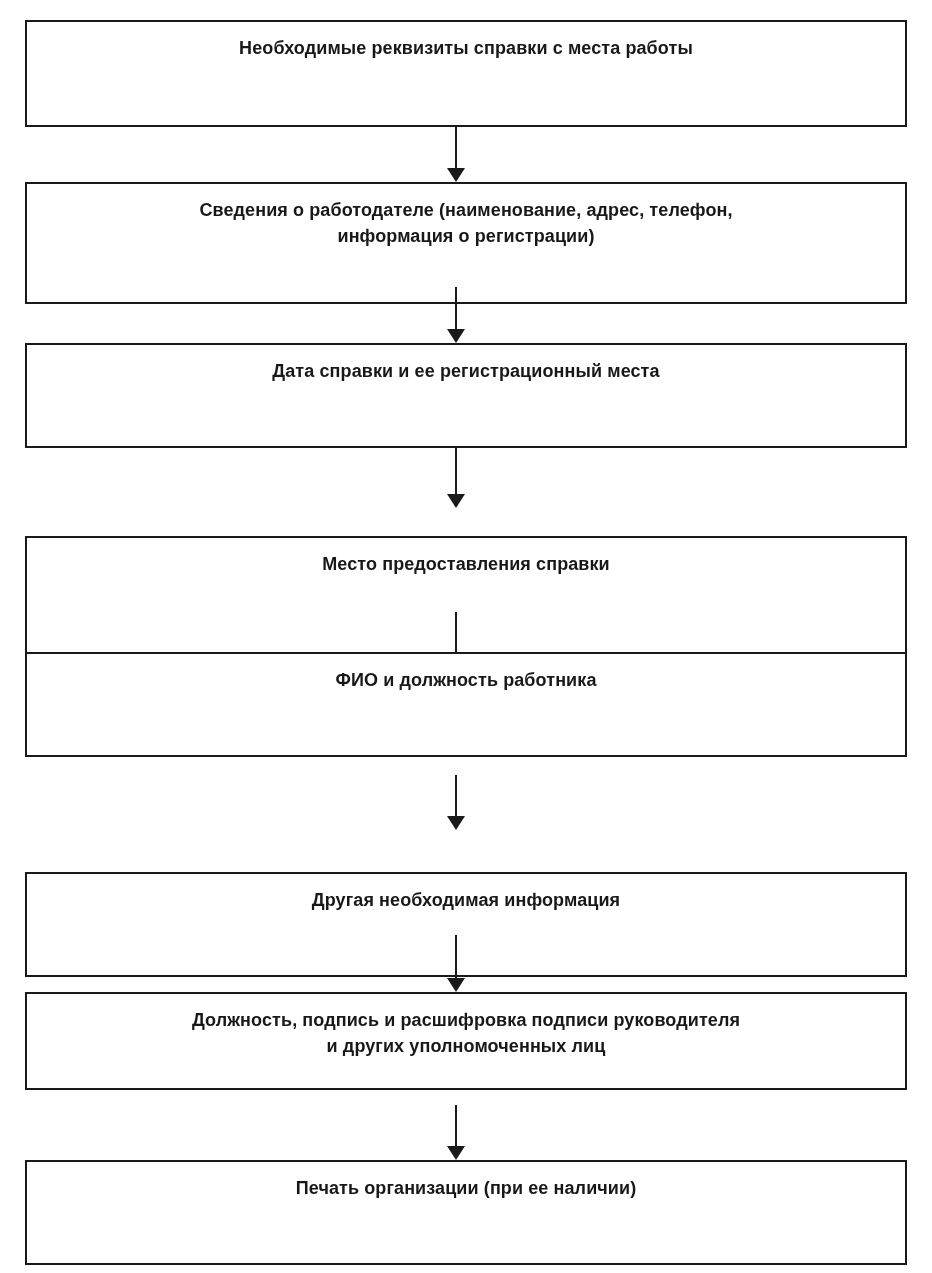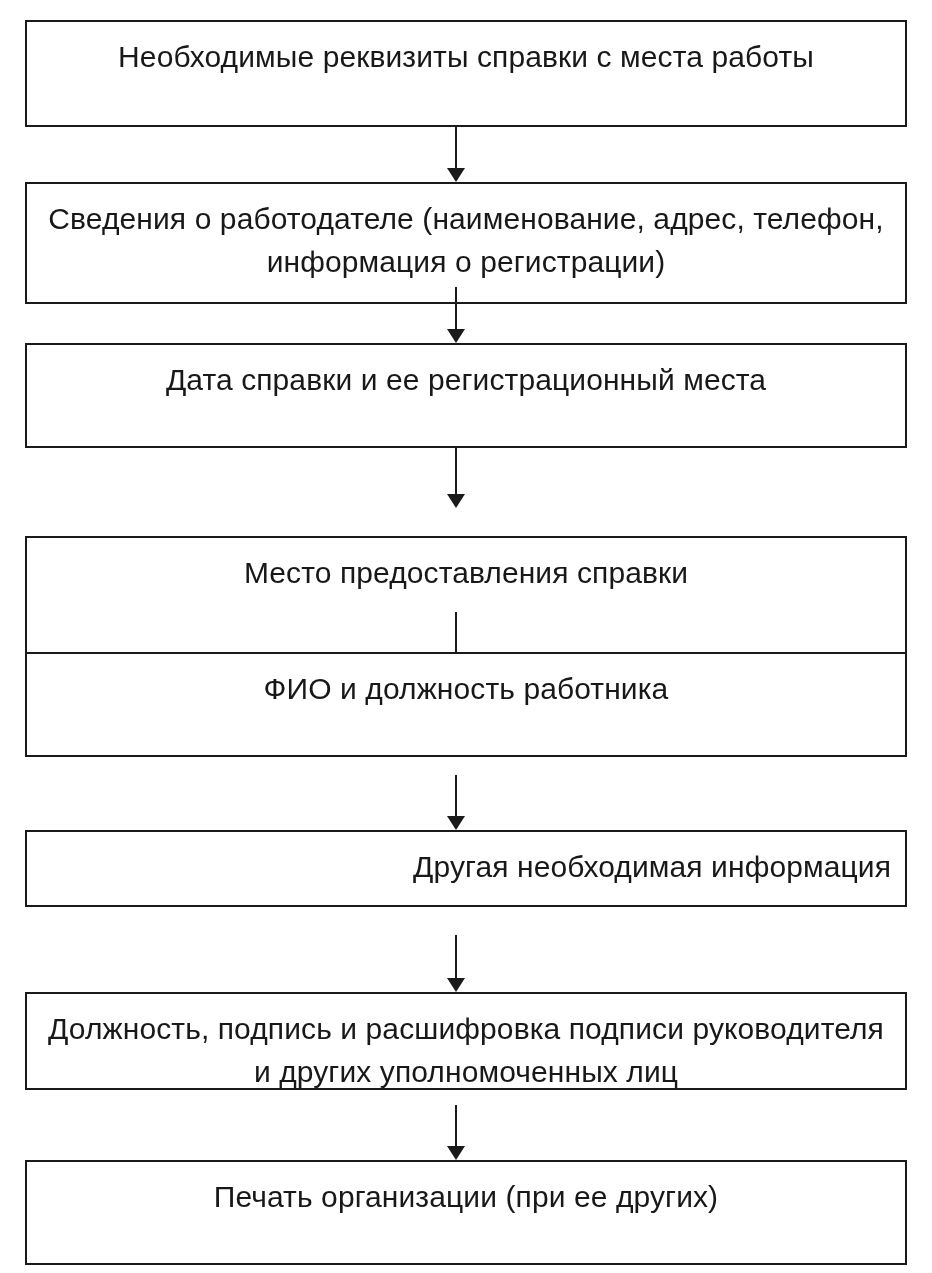--- a/index.html
+++ b/index.html
@@ -25,22 +25,22 @@
     left: 25px;
     width: 882px;
     box-sizing: border-box;
     border: 2px solid #1a1a1a;
     background: #ffffff;
     display: block;
     text-align: center;
   }
   .node-label {
     display: block;
-    font-weight: normal;
-    font-size: 30px;
+    font-weight: bold;
+    font-size: 18px;
     line-height: 1.42;
     color: #181818;
     letter-spacing: 0.1px;
     padding: 0 14px;
     margin-top: 14px;
     white-space: pre-line;
   }
   .connector {
     position: absolute;
     left: 455px;
@@ -85,30 +85,30 @@
   </div>
   <div class="connector" id="c4" style="top: 612px; height: 44px;"></div>
   <div class="arrowhead" id="a4" style="top: 656px; left: 447px;"></div>
 
   <div class="node" id="n5" style="top: 652px; height: 105px;">
     <span class="node-label">ФИО и должность работника</span>
   </div>
   <div class="connector" id="c5" style="top: 775px; height: 41px;"></div>
   <div class="arrowhead" id="a5" style="top: 816px; left: 447px;"></div>
 
-  <div class="node" id="n6" style="top: 830px; height: 77px; text-align: right;">
+  <div class="node" id="n6" style="top: 872px; height: 105px;">
     <span class="node-label">Другая необходимая информация</span>
   </div>
   <div class="connector" id="c6" style="top: 935px; height: 43px;"></div>
   <div class="arrowhead" id="a6" style="top: 978px; left: 447px;"></div>
 
   <div class="node" id="n7" style="top: 992px; height: 98px;">
     <span class="node-label">Должность, подпись и расшифровка подписи руководителя
 и других уполномоченных лиц</span>
   </div>
   <div class="connector" id="c7" style="top: 1105px; height: 41px;"></div>
   <div class="arrowhead" id="a7" style="top: 1146px; left: 447px;"></div>
 
   <div class="node" id="n8" style="top: 1160px; height: 105px;">
-    <span class="node-label">Печать организации (при ее других)</span>
+    <span class="node-label">Печать организации (при ее наличии)</span>
   </div>
 
 </div>
 
 </body></html>

